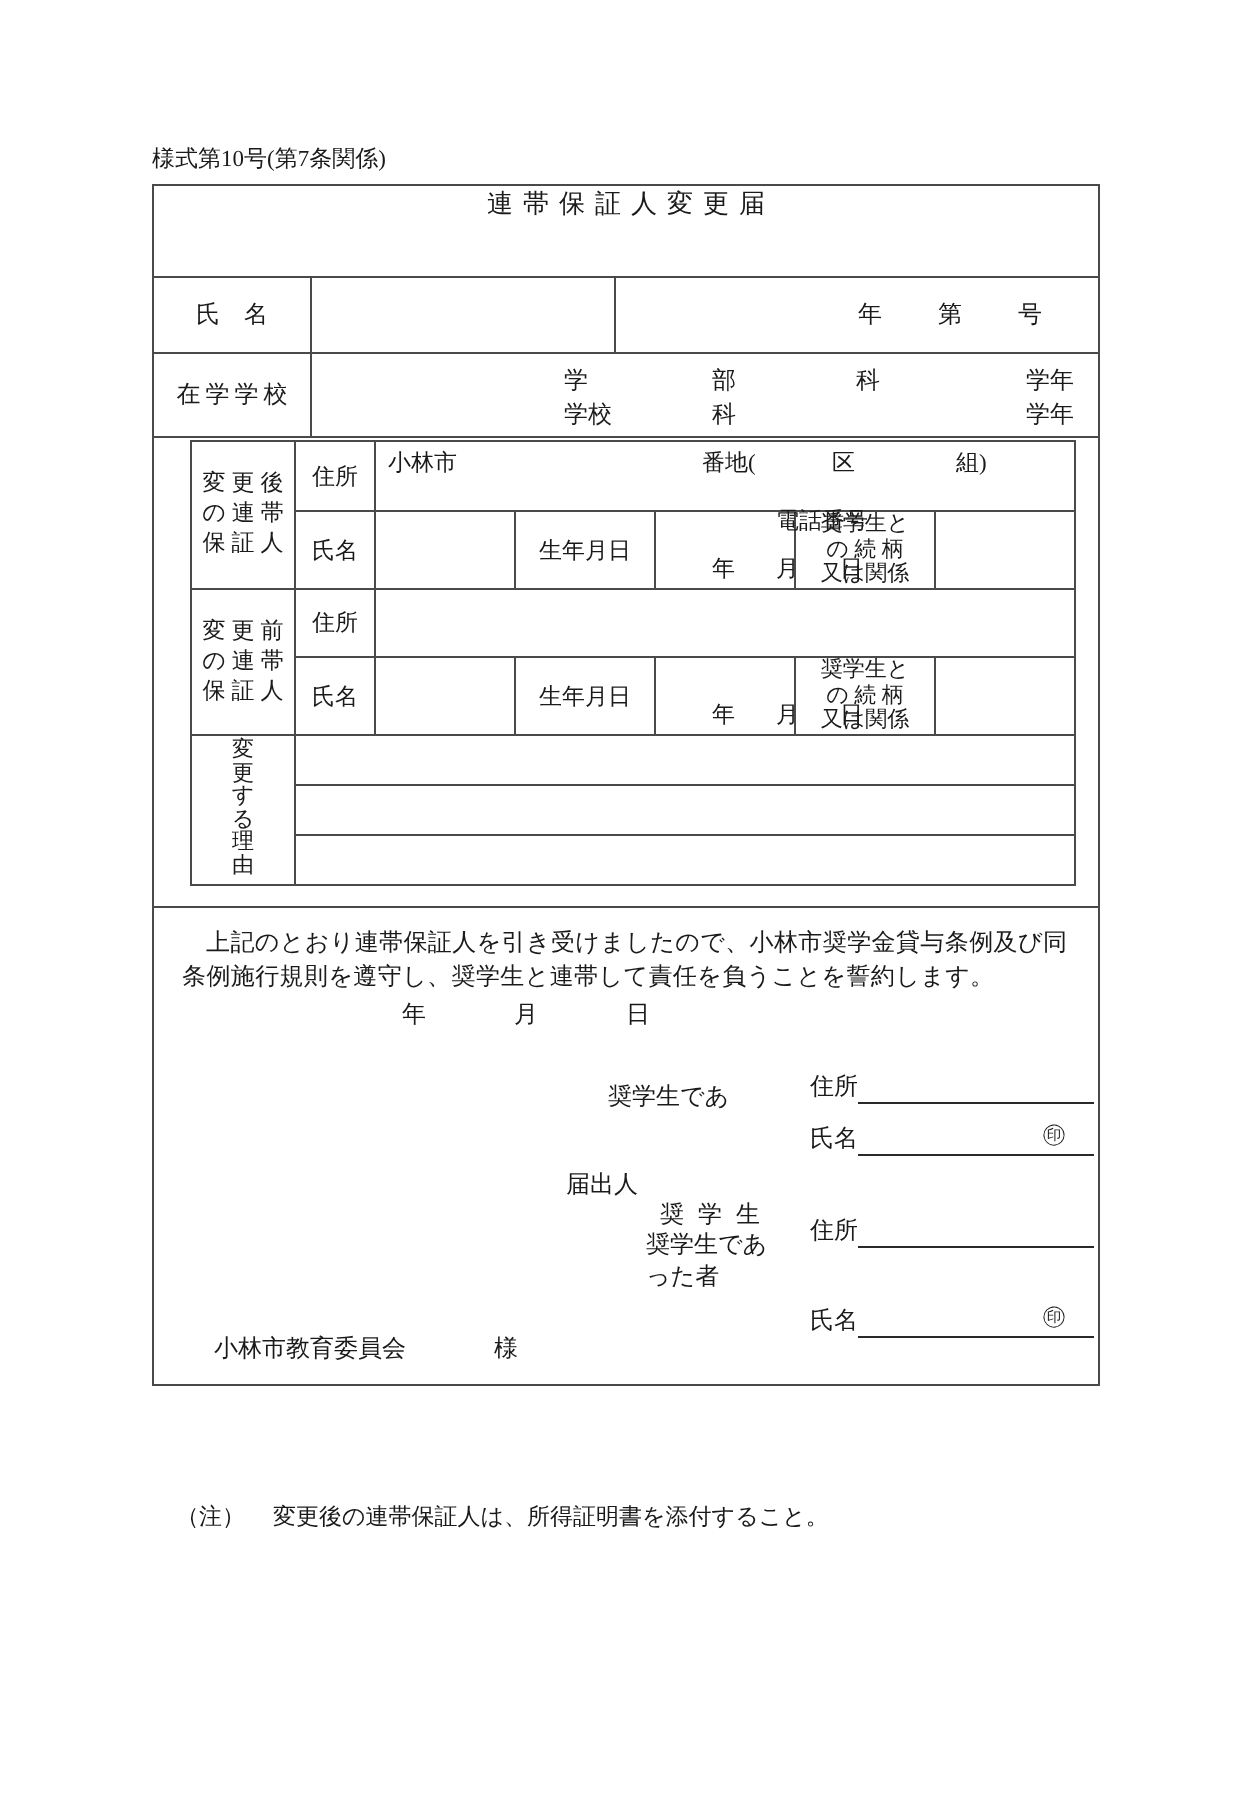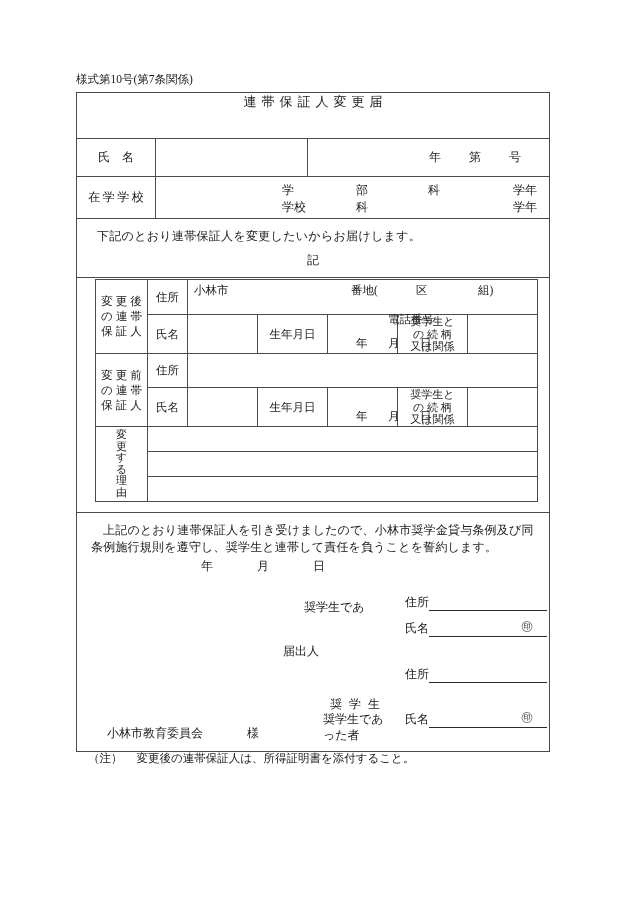--- a/index.html
+++ b/index.html
@@ -269,21 +269,21 @@
     left: 206px;
     top: 0px;
   }
   .notif-roles {
     position: absolute;
     left: 246px;
     top: 16px;
     font-size: 12px;
     line-height: 15.5px;
   }
-  .notif-roles .r1 { letter-spacing: 7px; padding-left: 7px; margin-top: 38px; }
+  .notif-roles .r1 { letter-spacing: 7px; padding-left: 7px; }
   .notif-rows {
     position: absolute;
     left: 328px;
     top: 14px;
   }
 
   
   .committee {
     position: relative;
     height: 34px;
@@ -347,24 +347,20 @@
           <span class="sc4">学年</span>
         </div>
         <div class="sline two">
           <span class="sc1">学校</span>
           <span class="sc2">科</span>
           <span class="sc4">学年</span>
         </div>
       </div>
     </div>
 
-    <div class="introrow">
-      <div class="intro-text">下記のとおり連帯保証人を変更したいからお届けします。</div>
-      <div class="intro-ki">記</div>
-    </div>
 
     <div class="inner-wrap">
       <table class="inner">
 
         <tbody>
             <tr>
           <td class="v-label" rowspan="2">
             <div>変更後</div>
             <div>の連帯</div>
             <div>保証人</div>

